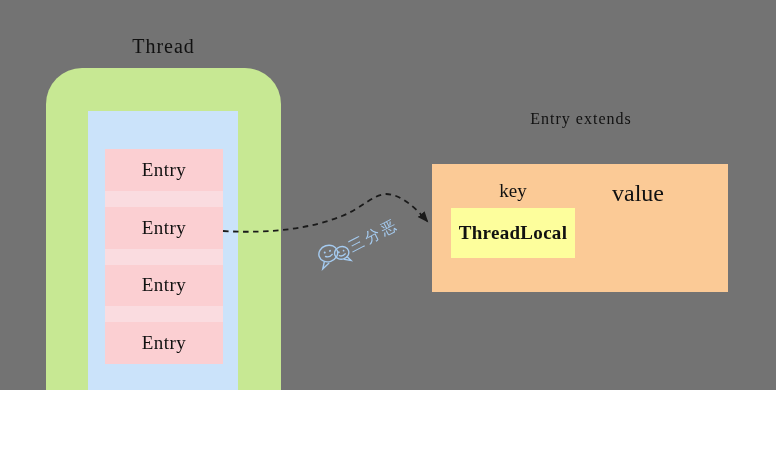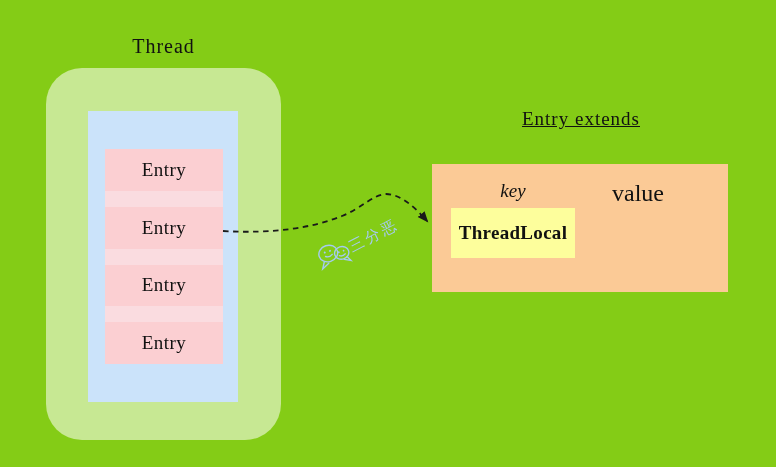--- a/index.html
+++ b/index.html
@@ -1,40 +1,40 @@
 <!DOCTYPE html>
 <html><head>
 <meta charset="utf-8">
 <style>
   html,body{margin:0;padding:0;background:#ffffff;}
   .stage{
-    position:relative;width:776px;height:467px;background:#84cc16;overflow:hidden;
+    position:relative;width:776px;height:390px;background:#737373;overflow:hidden;
     font-family:"Liberation Serif","DejaVu Serif",serif;color:#111111;
   }
   .abs{position:absolute;}
   .ctr{text-align:center;}
 
   
   .thread-title{left:46px;top:35px;width:235px;font-size:20px;letter-spacing:1px;}
   .thread-box{left:46px;top:68px;width:235px;height:372px;background:#c7e893;border-radius:36px;}
   .map-title{left:46px;top:80px;width:235px;font-size:20px;letter-spacing:.5px;}
   .map-box{left:88px;top:111px;width:150px;height:291px;background:#cbe3fa;}
   .entry-stack{
     left:105px;top:149px;width:118px;height:215px;background:#fadce0;
     display:flex;flex-direction:column;gap:16px;
   }
   .entry-cell{
     flex:1;background:#fbcfd2;display:flex;align-items:center;justify-content:center;
     font-size:19px;letter-spacing:.5px;
   }
 
   
-  .entry-title{left:425px;top:108px;width:312px;font-size:19px;line-height:21px;letter-spacing:1px;text-decoration:underline;}
+  .entry-title{left:425px;top:108px;width:312px;font-size:16px;line-height:21px;letter-spacing:1px;}
   .entry-box{left:432px;top:164px;width:296px;height:128px;background:#fbca96;}
-  .key-header{left:451px;top:180px;width:124px;font-size:19px;font-style:italic;}
+  .key-header{left:451px;top:180px;width:124px;font-size:19px;}
   .value-header{left:575px;top:180px;width:126px;font-size:24px;}
   .key-cell{
     left:451px;top:208px;width:124px;height:50px;background:#fdfe9c;
     display:flex;align-items:center;justify-content:center;font-size:19px;letter-spacing:.3px;font-weight:bold;
   }
   .value-cell{
     left:575px;top:208px;width:126px;height:50px;background:#209ddc;
     display:flex;align-items:center;justify-content:center;font-size:19px;letter-spacing:1px;
   }
 

